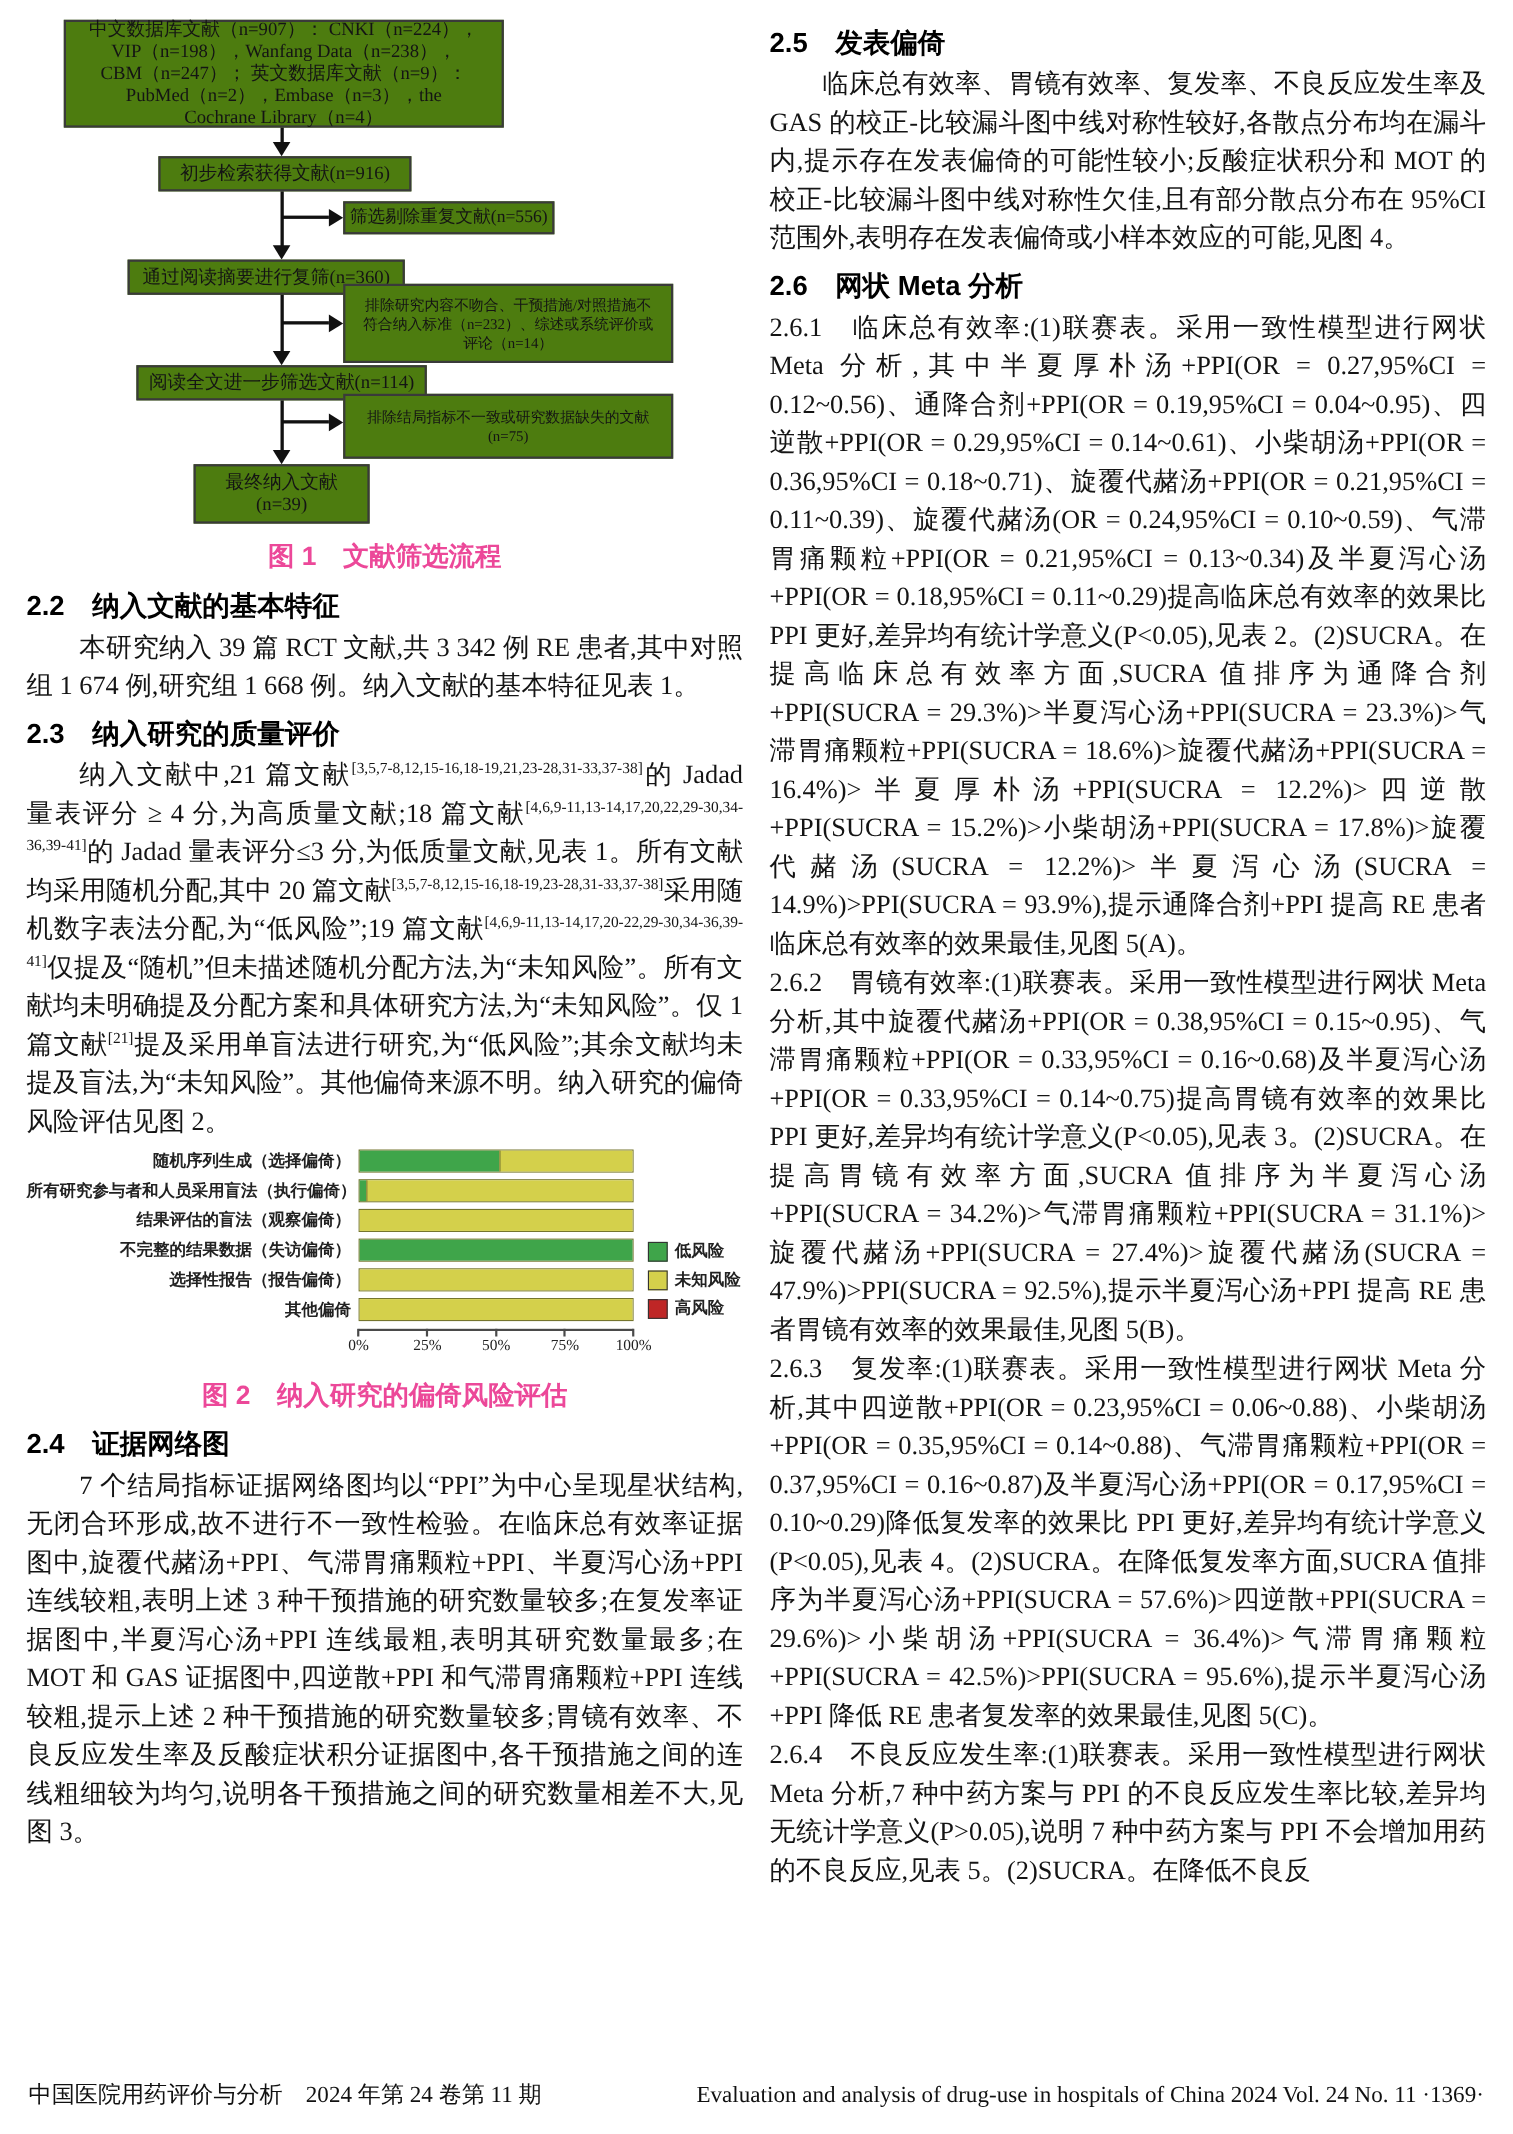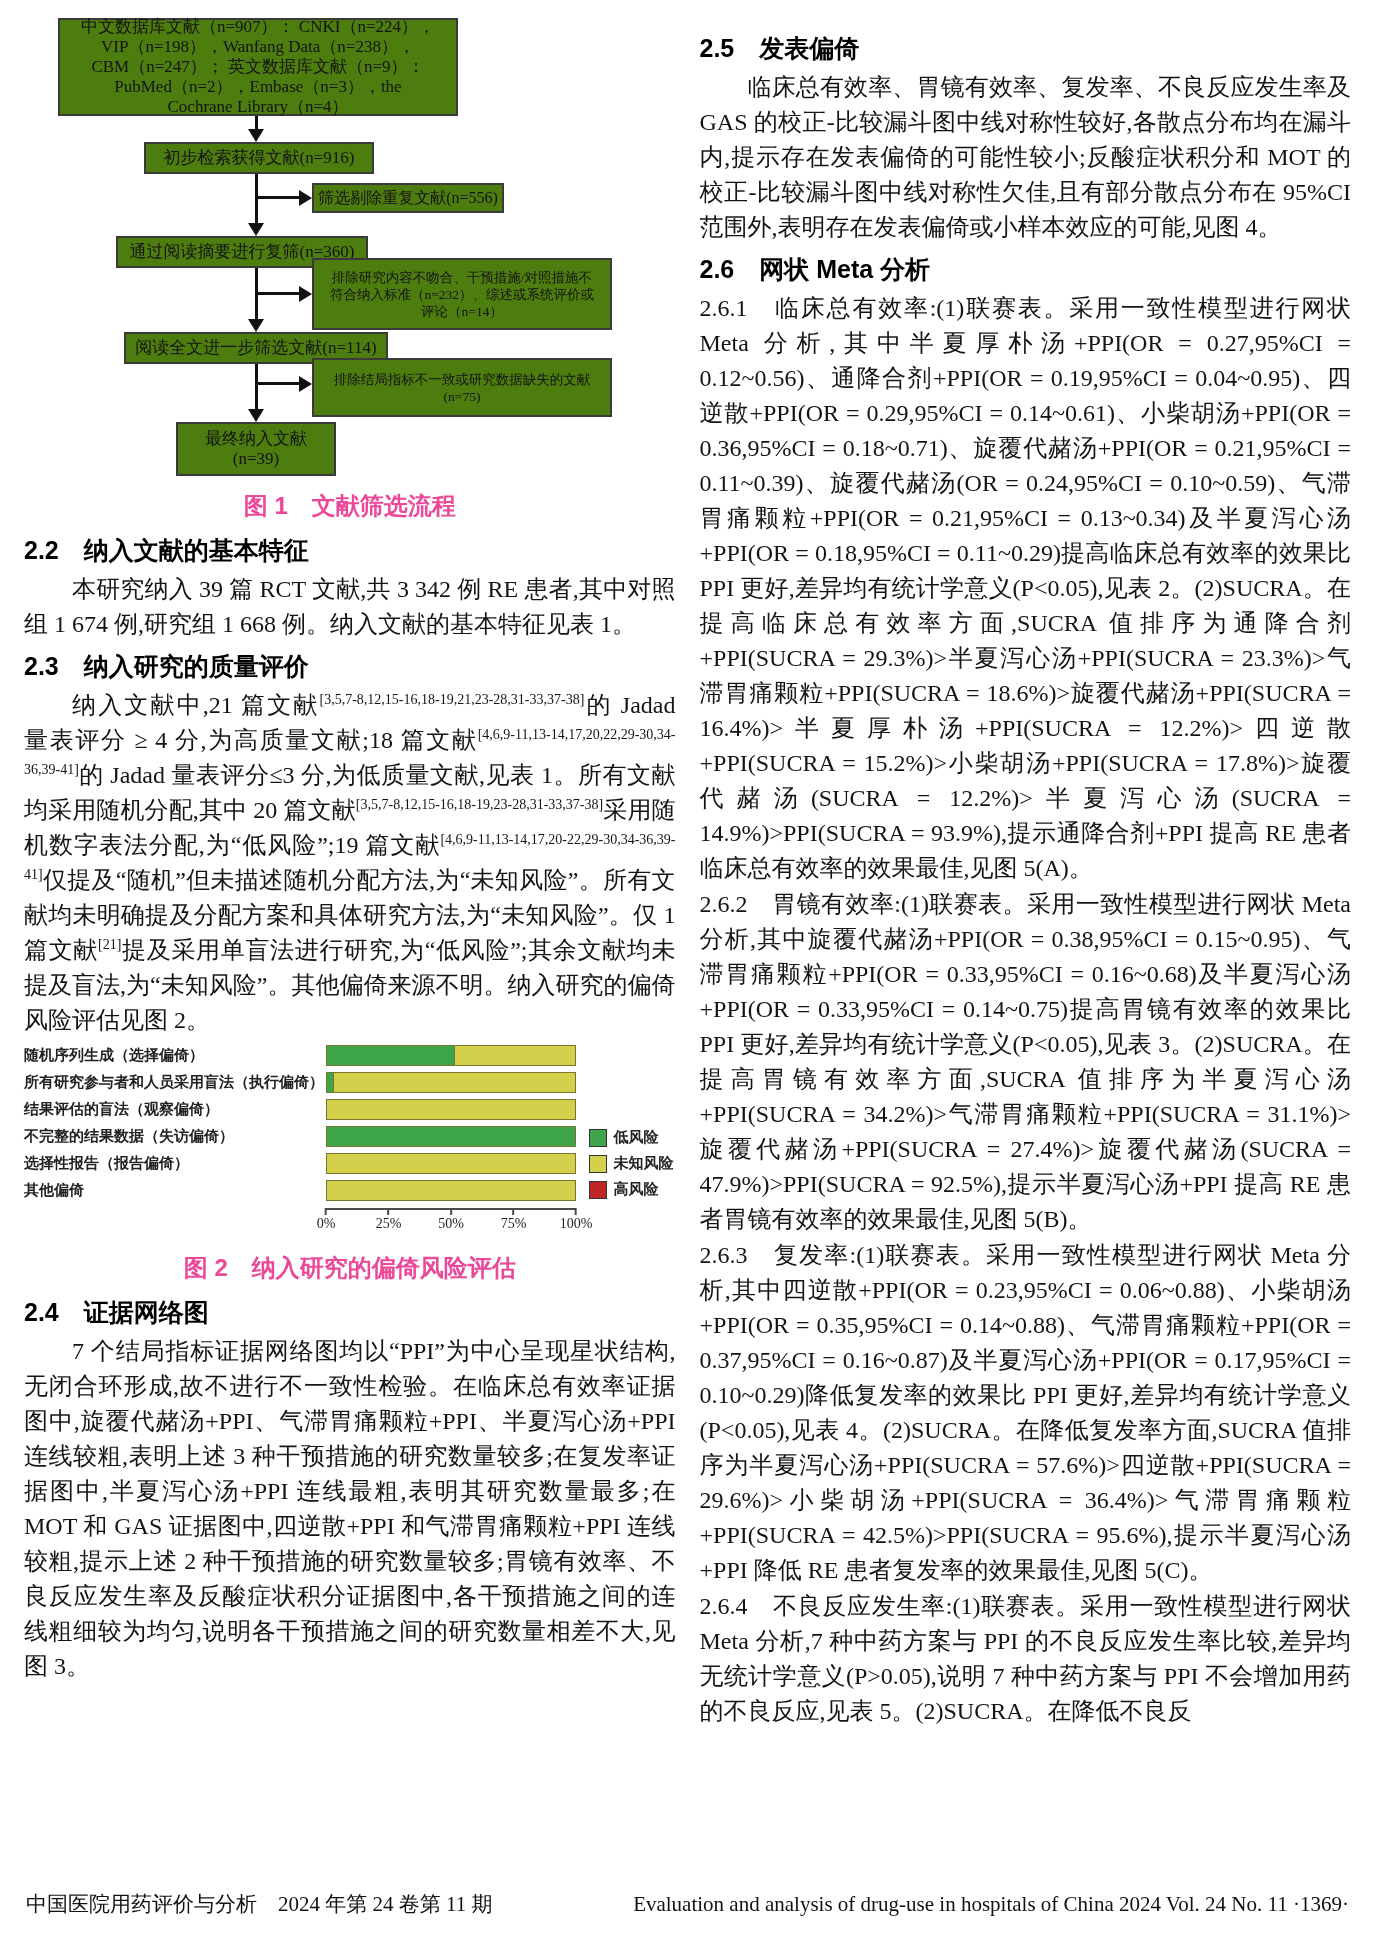--- a/index.html
+++ b/index.html
@@ -46,21 +46,21 @@
   .fc-ar {
     position:absolute; width:0; height:0;
     border-top:8px solid transparent; border-bottom:8px solid transparent;
     border-left:13px solid #111;
   }
 
   
   .rb-chart { position:relative; margin-top:4px; }
   .rb-row { display:flex; align-items:center; height:27px; }
   .rb-label {
-    width:302px; padding-right:7px; box-sizing:border-box;
+    width:302px; text-align:right; padding-right:7px; box-sizing:border-box;
     font-family:"Liberation Sans","DejaVu Sans",sans-serif;
     font-size:15px; font-weight:bold; color:#222; white-space:nowrap;
   }
   .rb-bar {
     width:250px; height:21px; display:flex; box-sizing:border-box;
     border:1px solid #75752e; background:#fff;
   }
   .rb-seg { height:100%; }
   .rb-seg + .rb-seg { border-left:1px solid #75752e; }
   .rb-axis-wrap { margin-left:302px; width:250px; position:relative; height:36px; margin-top:4px; }
@@ -223,21 +223,21 @@
           </div>
       </div>
       <figcaption class="fig-caption">图 2　纳入研究的偏倚风险评估</figcaption>
     </figure>
 
     <h3>2.4　证据网络图</h3>
     <p class="indent">7 个结局指标证据网络图均以“PPI”为中心呈现星状结构,无闭合环形成,故不进行不一致性检验。在临床总有效率证据图中,旋覆代赭汤+PPI、气滞胃痛颗粒+PPI、半夏泻心汤+PPI 连线较粗,表明上述 3 种干预措施的研究数量较多;在复发率证据图中,半夏泻心汤+PPI 连线最粗,表明其研究数量最多;在 MOT 和 GAS 证据图中,四逆散+PPI 和气滞胃痛颗粒+PPI 连线较粗,提示上述 2 种干预措施的研究数量较多;胃镜有效率、不良反应发生率及反酸症状积分证据图中,各干预措施之间的连线粗细较为均匀,说明各干预措施之间的研究数量相差不大,见图 3。</p>
   </div>
 
   <div class="col">
-    <h3 style="margin-top:16px">2.5　发表偏倚</h3>
+    <h3 style="margin-top:6px">2.5　发表偏倚</h3>
     <p class="indent">临床总有效率、胃镜有效率、复发率、不良反应发生率及 GAS 的校正-比较漏斗图中线对称性较好,各散点分布均在漏斗内,提示存在发表偏倚的可能性较小;反酸症状积分和 MOT 的校正-比较漏斗图中线对称性欠佳,且有部分散点分布在 95%CI 范围外,表明存在发表偏倚或小样本效应的可能,见图 4。</p>
 
     <h3>2.6　网状 Meta 分析</h3>
     <p>2.6.1　临床总有效率:(1)联赛表。采用一致性模型进行网状 Meta 分析,其中半夏厚朴汤+PPI(OR = 0.27,95%CI = 0.12~0.56)、通降合剂+PPI(OR = 0.19,95%CI = 0.04~0.95)、四逆散+PPI(OR = 0.29,95%CI = 0.14~0.61)、小柴胡汤+PPI(OR = 0.36,95%CI = 0.18~0.71)、旋覆代赭汤+PPI(OR = 0.21,95%CI = 0.11~0.39)、旋覆代赭汤(OR = 0.24,95%CI = 0.10~0.59)、气滞胃痛颗粒+PPI(OR = 0.21,95%CI = 0.13~0.34)及半夏泻心汤+PPI(OR = 0.18,95%CI = 0.11~0.29)提高临床总有效率的效果比 PPI 更好,差异均有统计学意义(P&lt;0.05),见表 2。(2)SUCRA。在提高临床总有效率方面,SUCRA 值排序为通降合剂+PPI(SUCRA = 29.3%)&gt;半夏泻心汤+PPI(SUCRA = 23.3%)&gt;气滞胃痛颗粒+PPI(SUCRA = 18.6%)&gt;旋覆代赭汤+PPI(SUCRA = 16.4%)&gt;半夏厚朴汤+PPI(SUCRA = 12.2%)&gt;四逆散+PPI(SUCRA = 15.2%)&gt;小柴胡汤+PPI(SUCRA = 17.8%)&gt;旋覆代赭汤(SUCRA = 12.2%)&gt;半夏泻心汤(SUCRA = 14.9%)&gt;PPI(SUCRA = 93.9%),提示通降合剂+PPI 提高 RE 患者临床总有效率的效果最佳,见图 5(A)。</p>
     <p>2.6.2　胃镜有效率:(1)联赛表。采用一致性模型进行网状 Meta 分析,其中旋覆代赭汤+PPI(OR = 0.38,95%CI = 0.15~0.95)、气滞胃痛颗粒+PPI(OR = 0.33,95%CI = 0.16~0.68)及半夏泻心汤+PPI(OR = 0.33,95%CI = 0.14~0.75)提高胃镜有效率的效果比 PPI 更好,差异均有统计学意义(P&lt;0.05),见表 3。(2)SUCRA。在提高胃镜有效率方面,SUCRA 值排序为半夏泻心汤+PPI(SUCRA = 34.2%)&gt;气滞胃痛颗粒+PPI(SUCRA = 31.1%)&gt;旋覆代赭汤+PPI(SUCRA = 27.4%)&gt;旋覆代赭汤(SUCRA = 47.9%)&gt;PPI(SUCRA = 92.5%),提示半夏泻心汤+PPI 提高 RE 患者胃镜有效率的效果最佳,见图 5(B)。</p>
     <p>2.6.3　复发率:(1)联赛表。采用一致性模型进行网状 Meta 分析,其中四逆散+PPI(OR = 0.23,95%CI = 0.06~0.88)、小柴胡汤+PPI(OR = 0.35,95%CI = 0.14~0.88)、气滞胃痛颗粒+PPI(OR = 0.37,95%CI = 0.16~0.87)及半夏泻心汤+PPI(OR = 0.17,95%CI = 0.10~0.29)降低复发率的效果比 PPI 更好,差异均有统计学意义(P&lt;0.05),见表 4。(2)SUCRA。在降低复发率方面,SUCRA 值排序为半夏泻心汤+PPI(SUCRA = 57.6%)&gt;四逆散+PPI(SUCRA = 29.6%)&gt;小柴胡汤+PPI(SUCRA = 36.4%)&gt;气滞胃痛颗粒+PPI(SUCRA = 42.5%)&gt;PPI(SUCRA = 95.6%),提示半夏泻心汤+PPI 降低 RE 患者复发率的效果最佳,见图 5(C)。</p>
     <p>2.6.4　不良反应发生率:(1)联赛表。采用一致性模型进行网状 Meta 分析,7 种中药方案与 PPI 的不良反应发生率比较,差异均无统计学意义(P&gt;0.05),说明 7 种中药方案与 PPI 不会增加用药的不良反应,见表 5。(2)SUCRA。在降低不良反</p>
   </div>
 
 </div>

